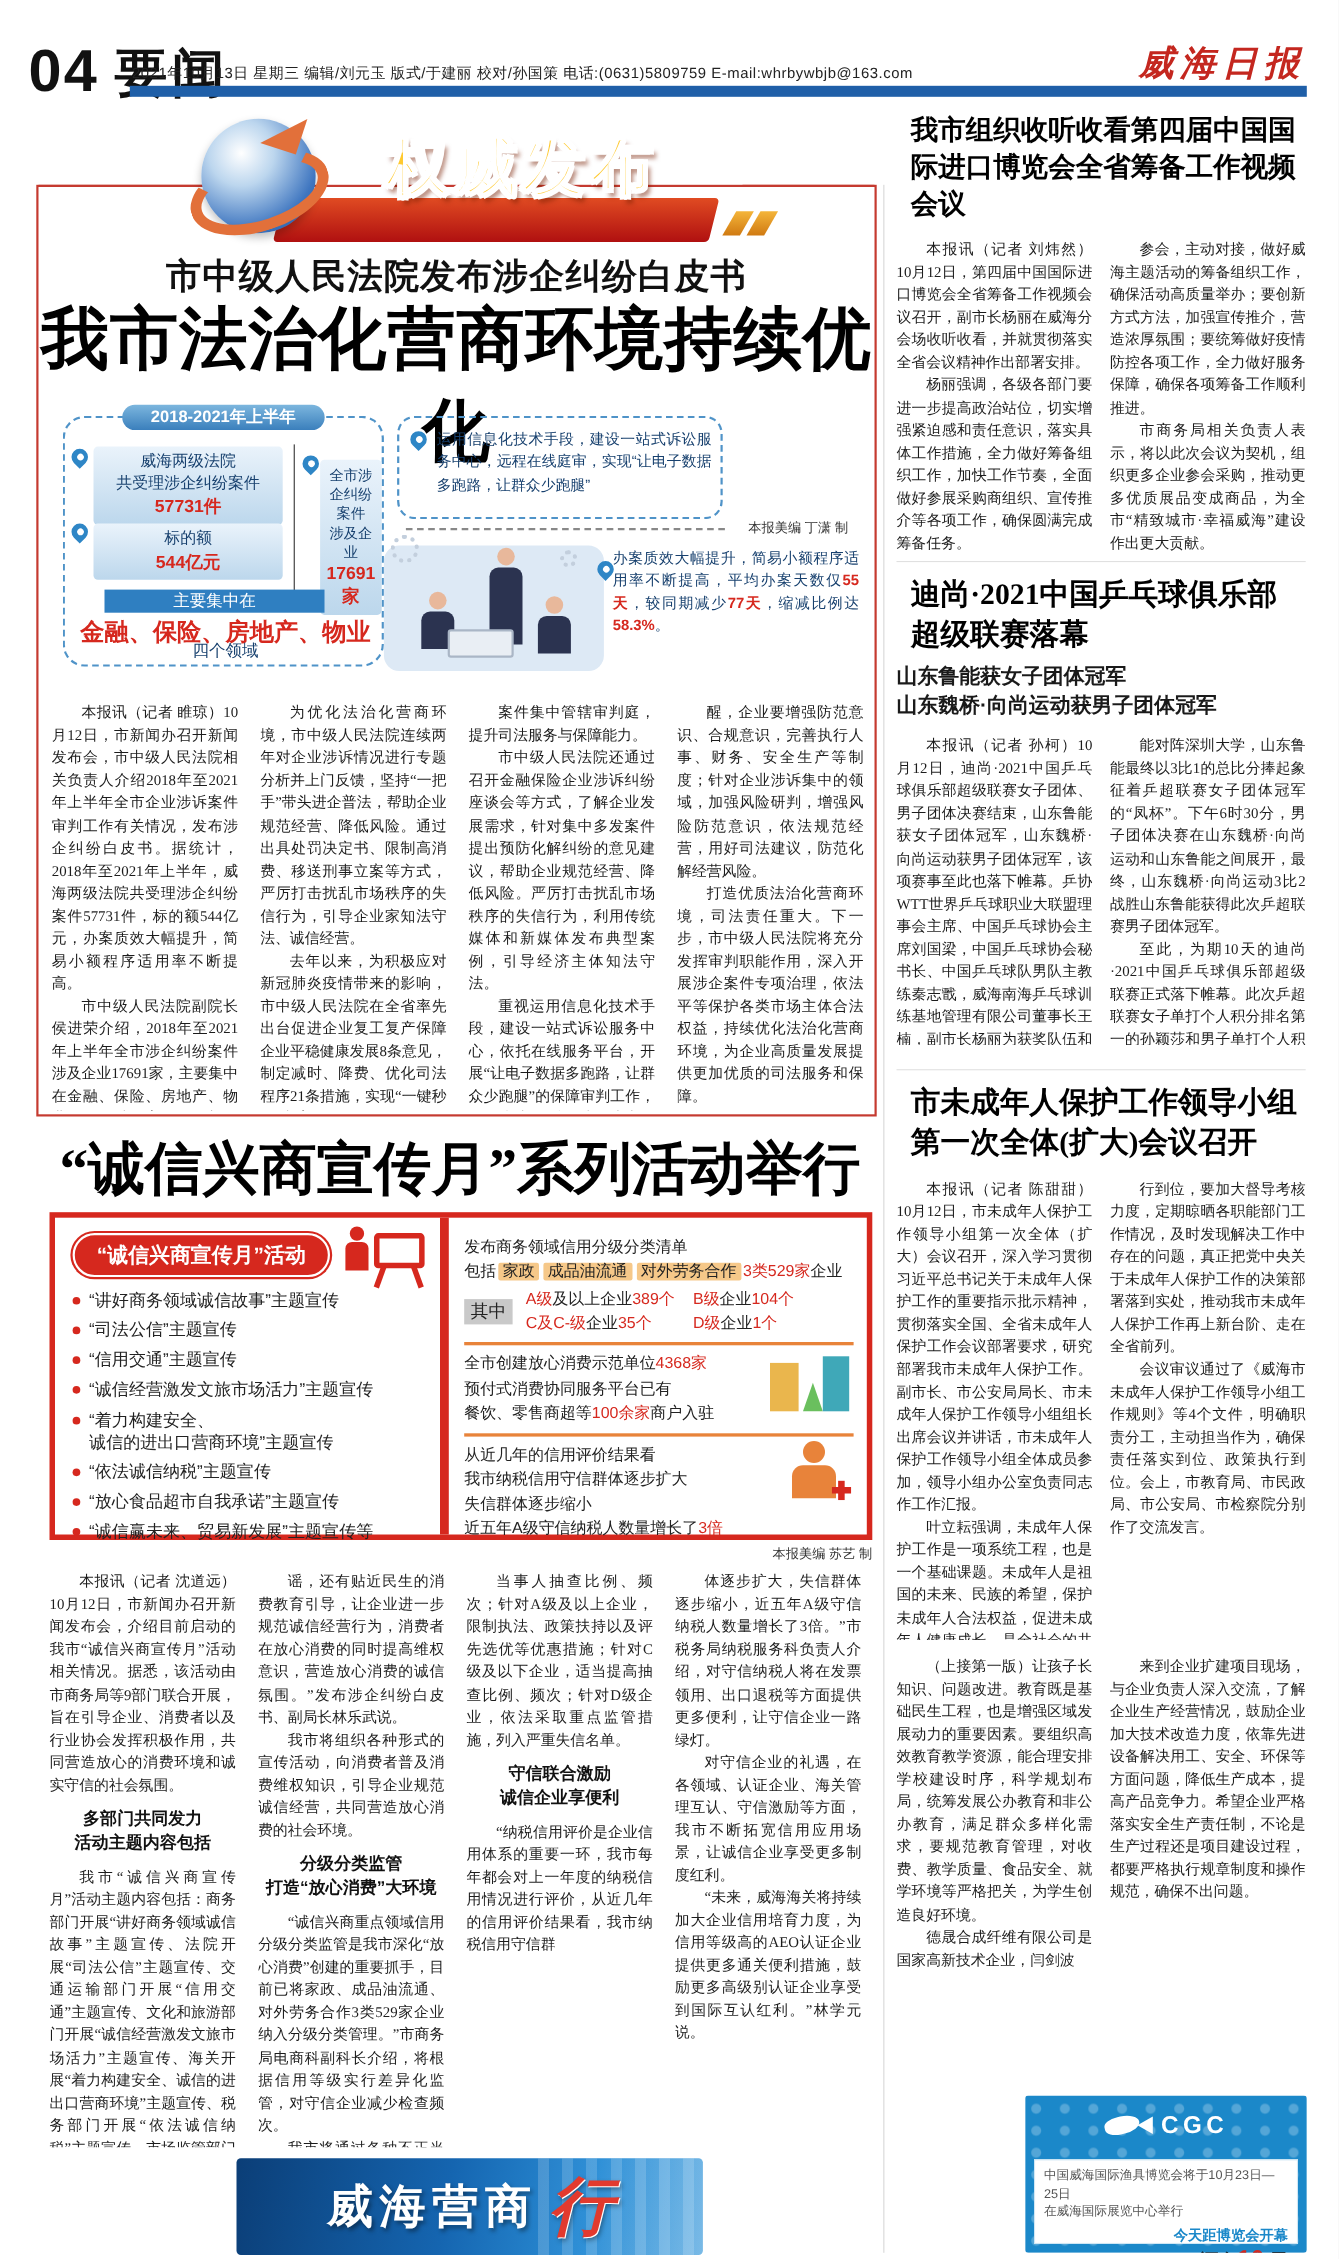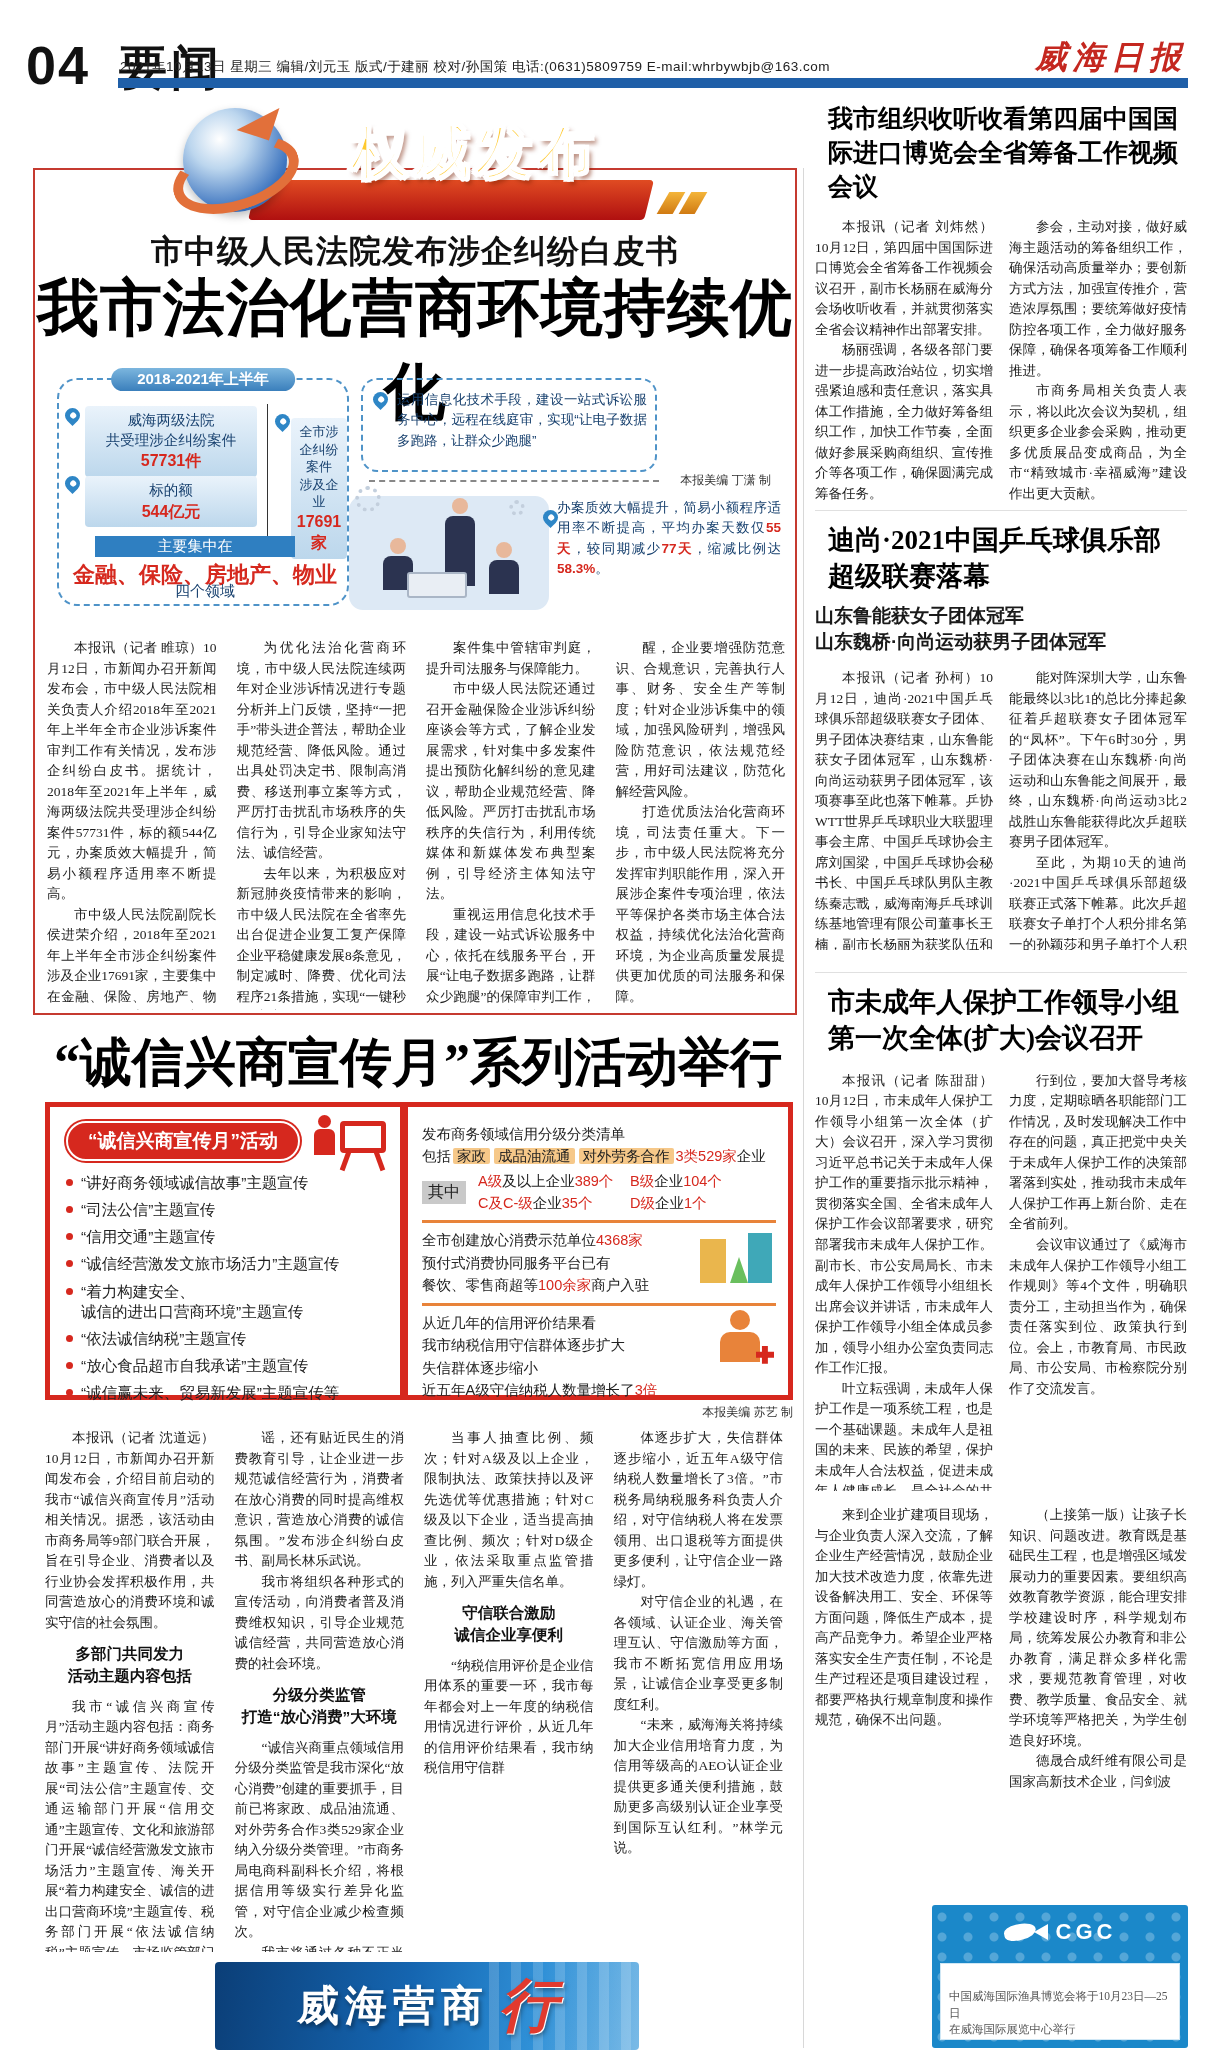--- a/index.html
+++ b/index.html
@@ -1,21 +1,21 @@
 <!DOCTYPE html>
 <html><head>
 <meta charset="utf-8">
 <style>
   * { margin:0; padding:0; box-sizing:border-box; }
   html,body { background:#f2f2f2; }
   body { font-family:"Liberation Serif","DejaVu Serif",serif; color:#222; }
   #page { position:relative; width:1217px; height:2054px; background:#fff; margin:0 auto; overflow:hidden; }
 
   
-  .hdr-pagenum { position:absolute; left:26px; top:34px; display:flex; align-items:baseline; gap:29px;
+  .hdr-pagenum { position:absolute; left:26px; top:34px; display:flex; align-items:baseline; gap:14px;
     font-family:"Liberation Sans","DejaVu Sans",sans-serif; font-weight:bold; color:#111; }
   .hdr-pagenum .num { font-size:54px; letter-spacing:2px; }
   .hdr-pagenum .sec { font-size:48px; letter-spacing:4px; }
   .hdr-info { position:absolute; left:120px; top:58px; font-size:13.5px; color:#222;
     font-family:"Liberation Sans","DejaVu Sans",sans-serif; letter-spacing:0.5px; }
   .masthead { position:absolute; right:30px; top:36px; font-size:32px; font-weight:bold; font-style:italic;
     color:#c4271f; letter-spacing:6px; font-family:"Liberation Serif","DejaVu Serif",serif; }
   .hdr-bar { position:absolute; left:118px; top:78px; width:1070px; height:10px; background:#1f5fa8; }
 
   
@@ -147,21 +147,21 @@
   
   .expo { position:absolute; left:932px; top:1905px; width:256px; height:143px; background:#1b88c9; border-radius:3px; overflow:hidden;
     background-image:radial-gradient(circle at 10px 12px, rgba(255,255,255,.25) 4px, transparent 5px); background-size:26px 20px; }
   .expo-logo { position:relative; height:54px; display:flex; align-items:center; justify-content:center; gap:8px; }
   .fish { position:relative; width:44px; height:20px; }
   .fish .bodyf { position:absolute; left:0; top:2px; width:32px; height:16px; background:#fff; border-radius:50% 60% 60% 50%; transform:rotate(-12deg); }
   .fish .tail { position:absolute; right:0; top:2px; width:0; height:0; border-top:8px solid transparent;
     border-bottom:8px solid transparent; border-right:14px solid #fff; }
   .expo-logo .cgc { color:#fff; font-family:"Liberation Sans","DejaVu Sans",sans-serif; font-weight:bold; font-size:22px; letter-spacing:4px; }
   .expo-panel { position:absolute; left:8px; top:58px; right:8px; bottom:8px; background:#fff; border:1px solid #cfe7f5;
-    padding:24px 8px 4px; font-family:Liberation Serif, serif; }
+    padding:6px 8px 4px; font-family:Liberation Sans, sans-serif; }
   .expo-line { font-size:11.5px; color:#555; line-height:1.45; }
   .expo-count { text-align:right; margin-top:3px; }
   .expo-count .lbl { display:block; color:#1b88c9; font-weight:bold; font-size:13px; }
   .expo-count .big { font-size:17px; font-weight:bold; color:#111; }
   .expo-count .big .sg-r { font-size:22px; }
 </style>
 </head>
 <body>
 
 <div id="page">
@@ -408,25 +408,25 @@
       <div class="col">
           <div class="cp">行到位，要加大督导考核力度，定期晾晒各职能部门工作情况，及时发现解决工作中存在的问题，真正把党中央关于未成年人保护工作的决策部署落到实处，推动我市未成年人保护工作再上新台阶、走在全省前列。</div>
           <div class="cp">会议审议通过了《威海市未成年人保护工作领导小组工作规则》等4个文件，明确职责分工，主动担当作为，确保责任落实到位、政策执行到位。会上，市教育局、市民政局、市公安局、市检察院分别作了交流发言。</div>
         </div>
     </div>
   </div>
 
   <div class="sb" style="top:1505px;">
     <div class="sb-cols colwrap" style="height:380px;">
       <div class="col">
-          <div class="cp">来到企业扩建项目现场，与企业负责人深入交流，了解企业生产经营情况，鼓励企业加大技术改造力度，依靠先进设备解决用工、安全、环保等方面问题，降低生产成本，提高产品竞争力。希望企业严格落实安全生产责任制，不论是生产过程还是项目建设过程，都要严格执行规章制度和操作规范，确保不出问题。</div>
-        </div>
-      <div class="col">
           <div class="cp">（上接第一版）让孩子长知识、问题改进。教育既是基础民生工程，也是增强区域发展动力的重要因素。要组织高效教育教学资源，能合理安排学校建设时序，科学规划布局，统筹发展公办教育和非公办教育，满足群众多样化需求，要规范教育管理，对收费、教学质量、食品安全、就学环境等严格把关，为学生创造良好环境。</div>
           <div class="cp">德晟合成纤维有限公司是国家高新技术企业，闫剑波</div>
+        </div>
+      <div class="col">
+          <div class="cp">来到企业扩建项目现场，与企业负责人深入交流，了解企业生产经营情况，鼓励企业加大技术改造力度，依靠先进设备解决用工、安全、环保等方面问题，降低生产成本，提高产品竞争力。希望企业严格落实安全生产责任制，不论是生产过程还是项目建设过程，都要严格执行规章制度和操作规范，确保不出问题。</div>
         </div>
     </div>
   </div>
 
   <div class="expo">
     <div class="expo-logo">
       <div class="fish">
           <div class="bodyf"></div>
           <div class="tail"></div>
         </div>

